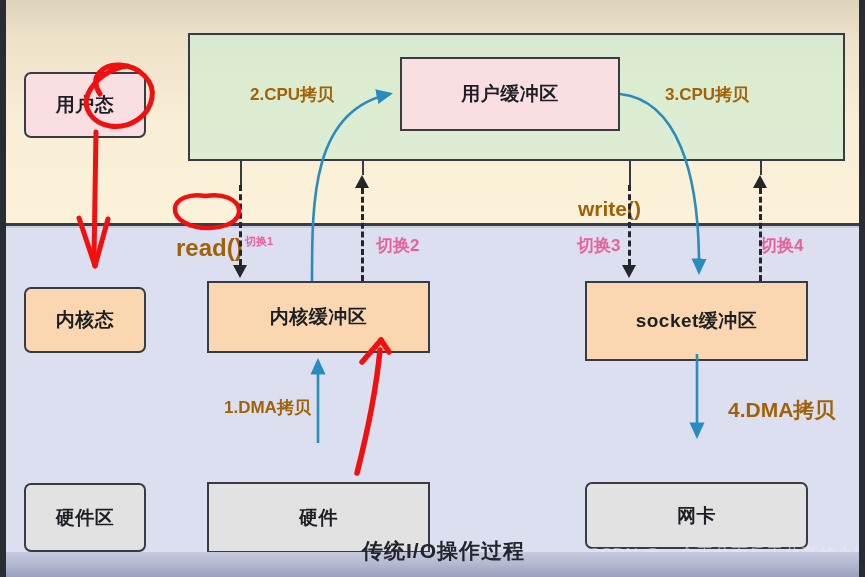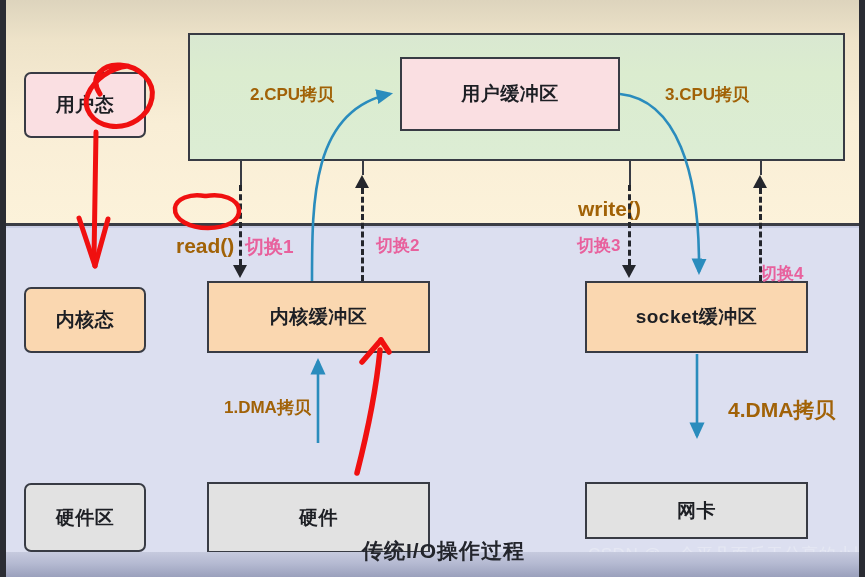--- a/index.html
+++ b/index.html
@@ -155,66 +155,66 @@
   </div>
 
   <div class="dbox pinkbox" style="left:400px;top:57px;width:220px;height:74px;font-size:19px;">
     <span>用户缓冲区</span>
   </div>
 
   <div class="dbox orangebox" style="left:207px;top:281px;width:223px;height:72px;font-size:19px;">
     <span>内核缓冲区</span>
   </div>
 
-  <div class="dbox orangebox" style="left:585px;top:281px;width:223px;height:72px;font-size:19px;">
+  <div class="dbox orangebox" style="left:585px;top:281px;width:223px;height:80px;font-size:19px;">
     <span>socket缓冲区</span>
   </div>
 
   <div class="dbox greybox" style="left:207px;top:444px;width:223px;height:71px;font-size:19px;">
     <span>硬件</span>
   </div>
 
-  <div class="dbox greybox" style="left:585px;top:444px;width:223px;height:57px;font-size:19px;">
+  <div class="dbox greybox" style="left:585px;top:444px;width:223px;height:67px;font-size:19px;border-radius:7px;">
     <span>网卡</span>
   </div>
 
   <div class="lbl" style="left:250px;top:83px;font-size:17px;">
     <span>2.CPU拷贝</span>
   </div>
 
   <div class="lbl" style="left:665px;top:83px;font-size:17px;">
     <span>3.CPU拷贝</span>
   </div>
 
   <div class="lbl" style="left:224px;top:396px;font-size:17px;">
     <span>1.DMA拷贝</span>
   </div>
 
   <div class="lbl" style="left:728px;top:396px;font-size:21px;">
     <span>4.DMA拷贝</span>
   </div>
 
-  <div class="lbl" style="left:176px;top:197px;font-size:21px;margin-top:37px;">
+  <div class="lbl" style="left:176px;top:197px;font-size:24px;margin-top:37px;">
     <span>read()</span>
   </div>
 
   <div class="lbl" style="left:578px;top:197px;font-size:21px;">
     <span>write()</span>
   </div>
 
-  <div class="lbl lbl-pink" style="left:245px;top:234px;font-size:19px;">
+  <div class="lbl lbl-pink" style="left:245px;top:234px;font-size:11px;">
     <span>切换1</span>
   </div>
   <div class="lbl lbl-pink" style="left:376px;top:234px;font-size:17px;">
     <span>切换2</span>
   </div>
   <div class="lbl lbl-pink" style="left:577px;top:234px;font-size:17px;">
     <span>切换3</span>
   </div>
-  <div class="lbl lbl-pink" style="left:760px;top:234px;font-size:17px;margin-top:28px;">
+  <div class="lbl lbl-pink" style="left:760px;top:234px;font-size:17px;">
     <span>切换4</span>
   </div>
 
   <div class="vsolid" style="left:240px;top:161px;height:24px;"></div>
   <div class="vsolid" style="left:362px;top:161px;height:14px;"></div>
   <div class="vsolid" style="left:629px;top:161px;height:24px;"></div>
   <div class="vsolid" style="left:760px;top:161px;height:14px;"></div>
 
   <div class="vdash" style="left:239px;top:185px;height:80px;"></div>
   <div class="arrowhead-down" style="left:233px;top:265px;"></div>

